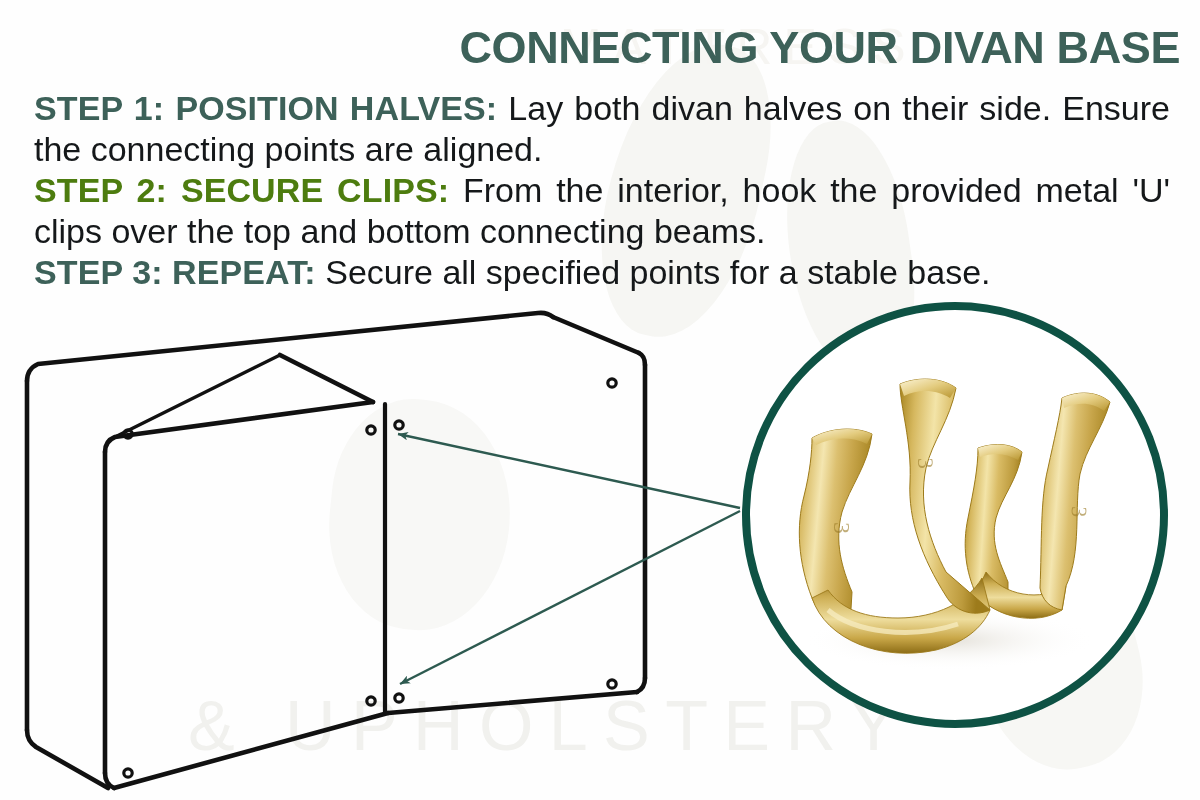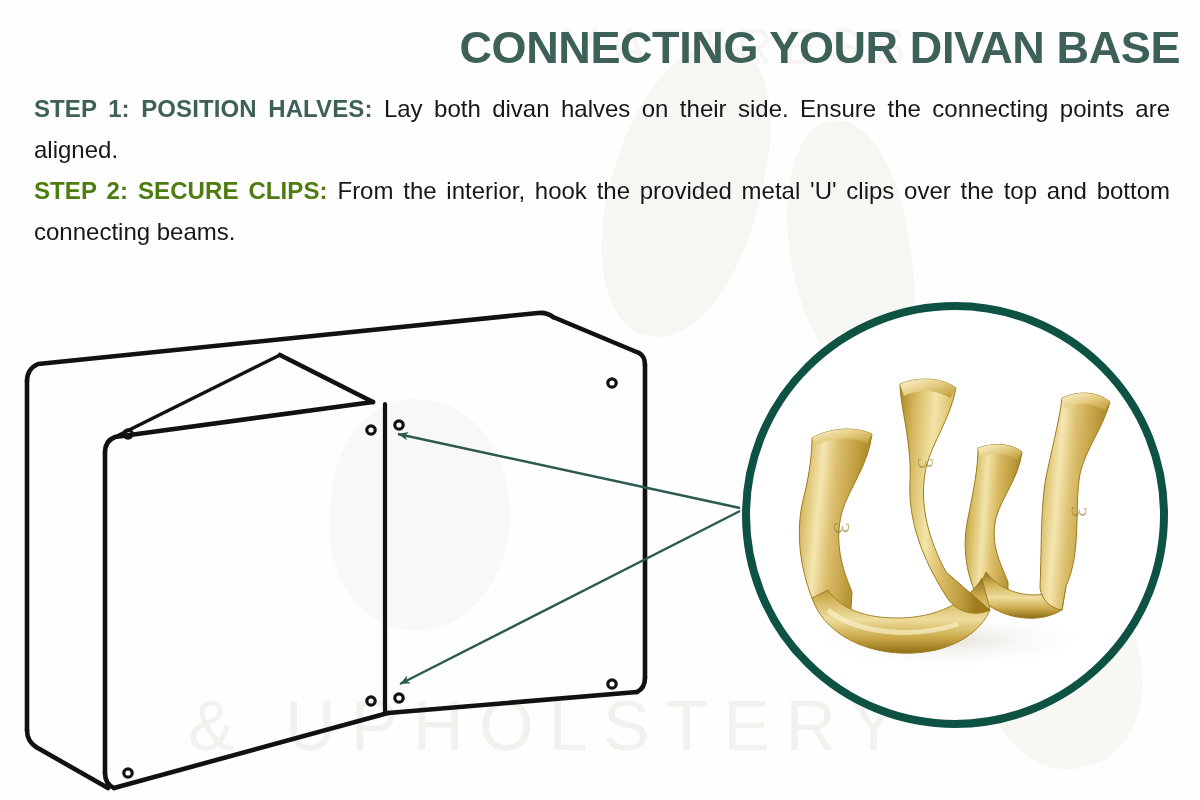--- a/index.html
+++ b/index.html
@@ -74,21 +74,21 @@
 
   
   .steps {
     position: absolute;
     left: 34px;
     top: 88px;
     width: 1136px;
     z-index: 3;
   }
   .step-line {
-    font-size: 24px;
+    font-size: 34px;
     line-height: 41px;
     color: #15181a;
     text-align: justify;
     text-justify: inter-word;
     margin: 0 0 0 0;
   }
   .step-line.last { text-align: left; }
   .step-label {
     font-weight: bold;
     letter-spacing: 0.1px;
@@ -147,20 +147,24 @@
     <p class="step-line">
       <span class="step-label" style="color:#3d6159">STEP 1: POSITION HALVES:</span>
       <span>Lay both divan halves on their side. Ensure the connecting points are aligned.</span>
     </p>
 
     <p class="step-line">
       <span class="step-label" style="color:#4d7c0f">STEP 2: SECURE CLIPS:</span>
       <span>From the interior, hook the provided metal 'U' clips over the top and bottom connecting beams.</span>
     </p>
 
+    <p class="step-line last">
+      <span class="step-label" style="color:#3d6159">STEP 3: REPEAT:</span>
+      <span>Secure all specified points for a stable base.</span>
+    </p>
 
   </div>
 
   <svg class="diagram" viewBox="0 0 1200 800">
     <defs>
       <marker id="arrowhead" markerWidth="11" markerHeight="9" refX="10" refY="4.5" orient="auto" markerUnits="userSpaceOnUse">
         <path d="M 10,4.5 L 0,0.2 L 2.6,4.5 L 0,8.8 Z" fill="#2d5a50"></path>
       </marker>
     </defs>
 

